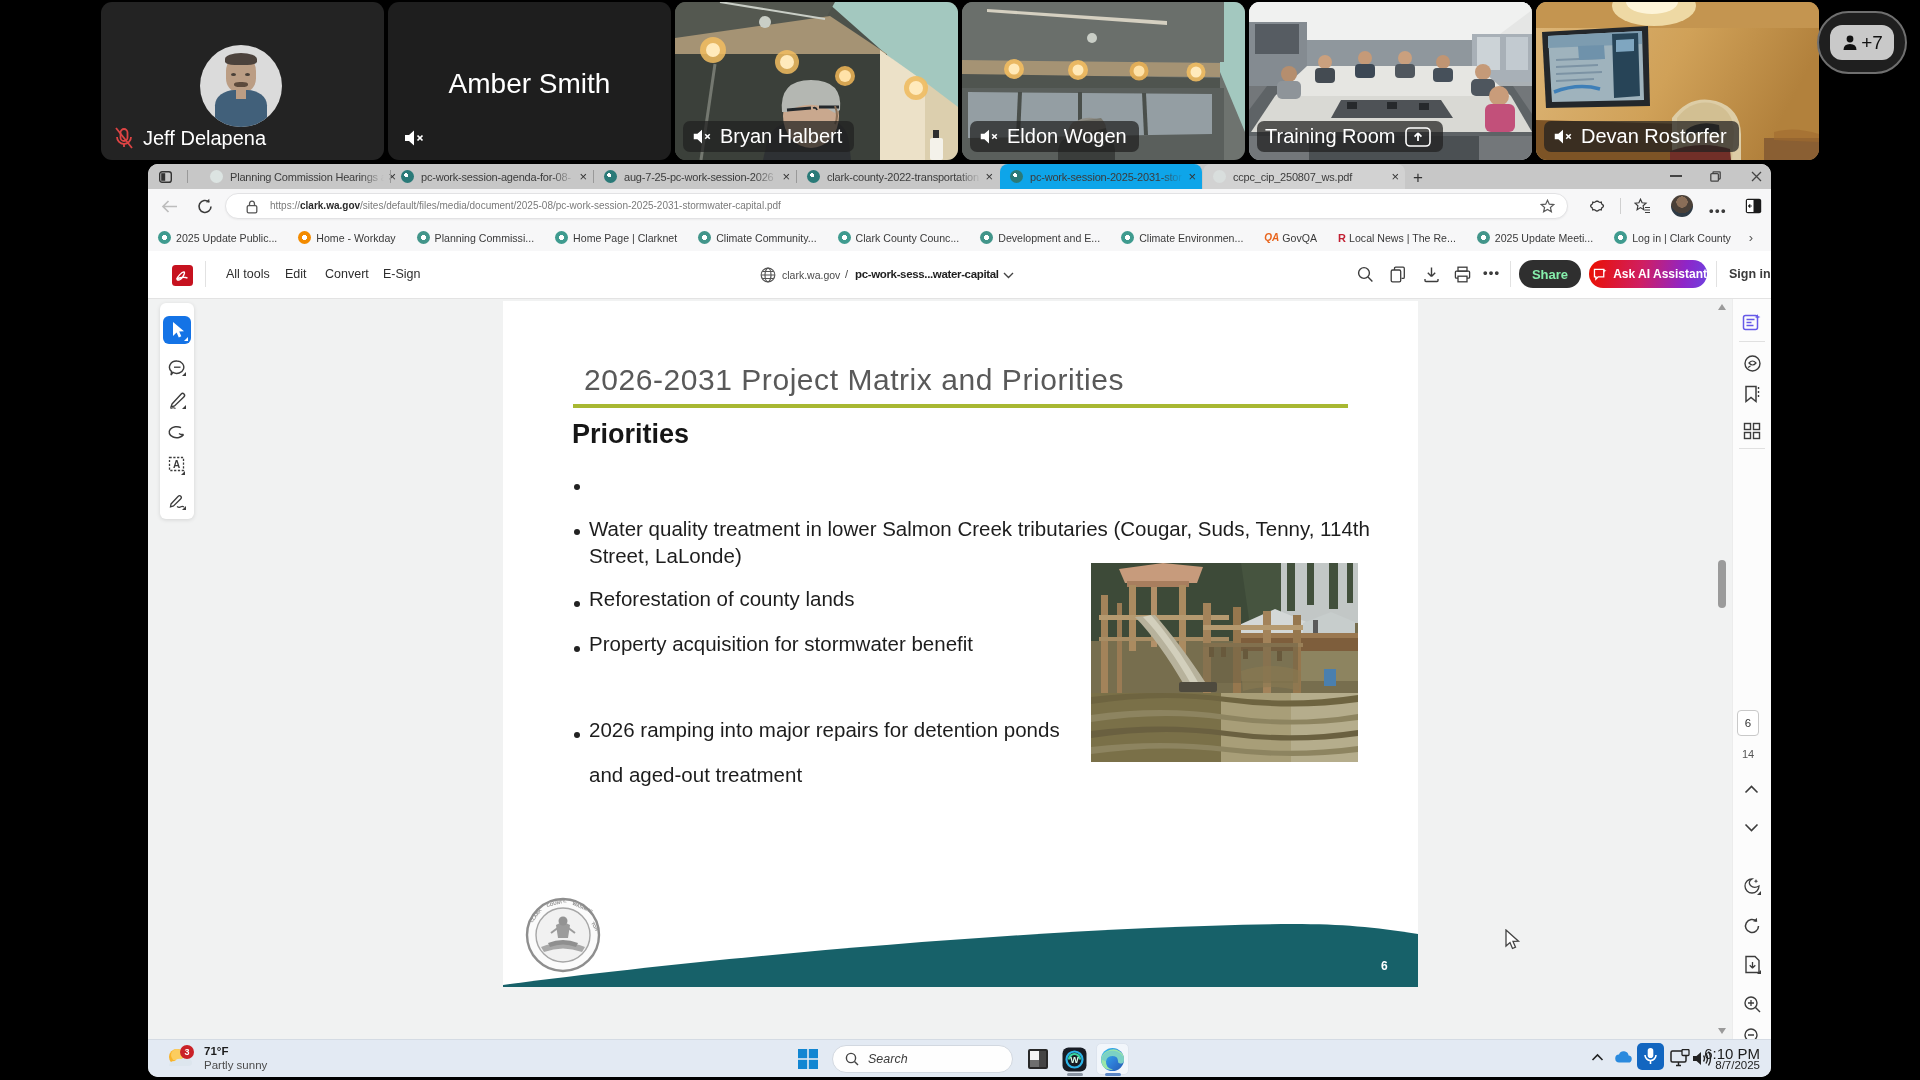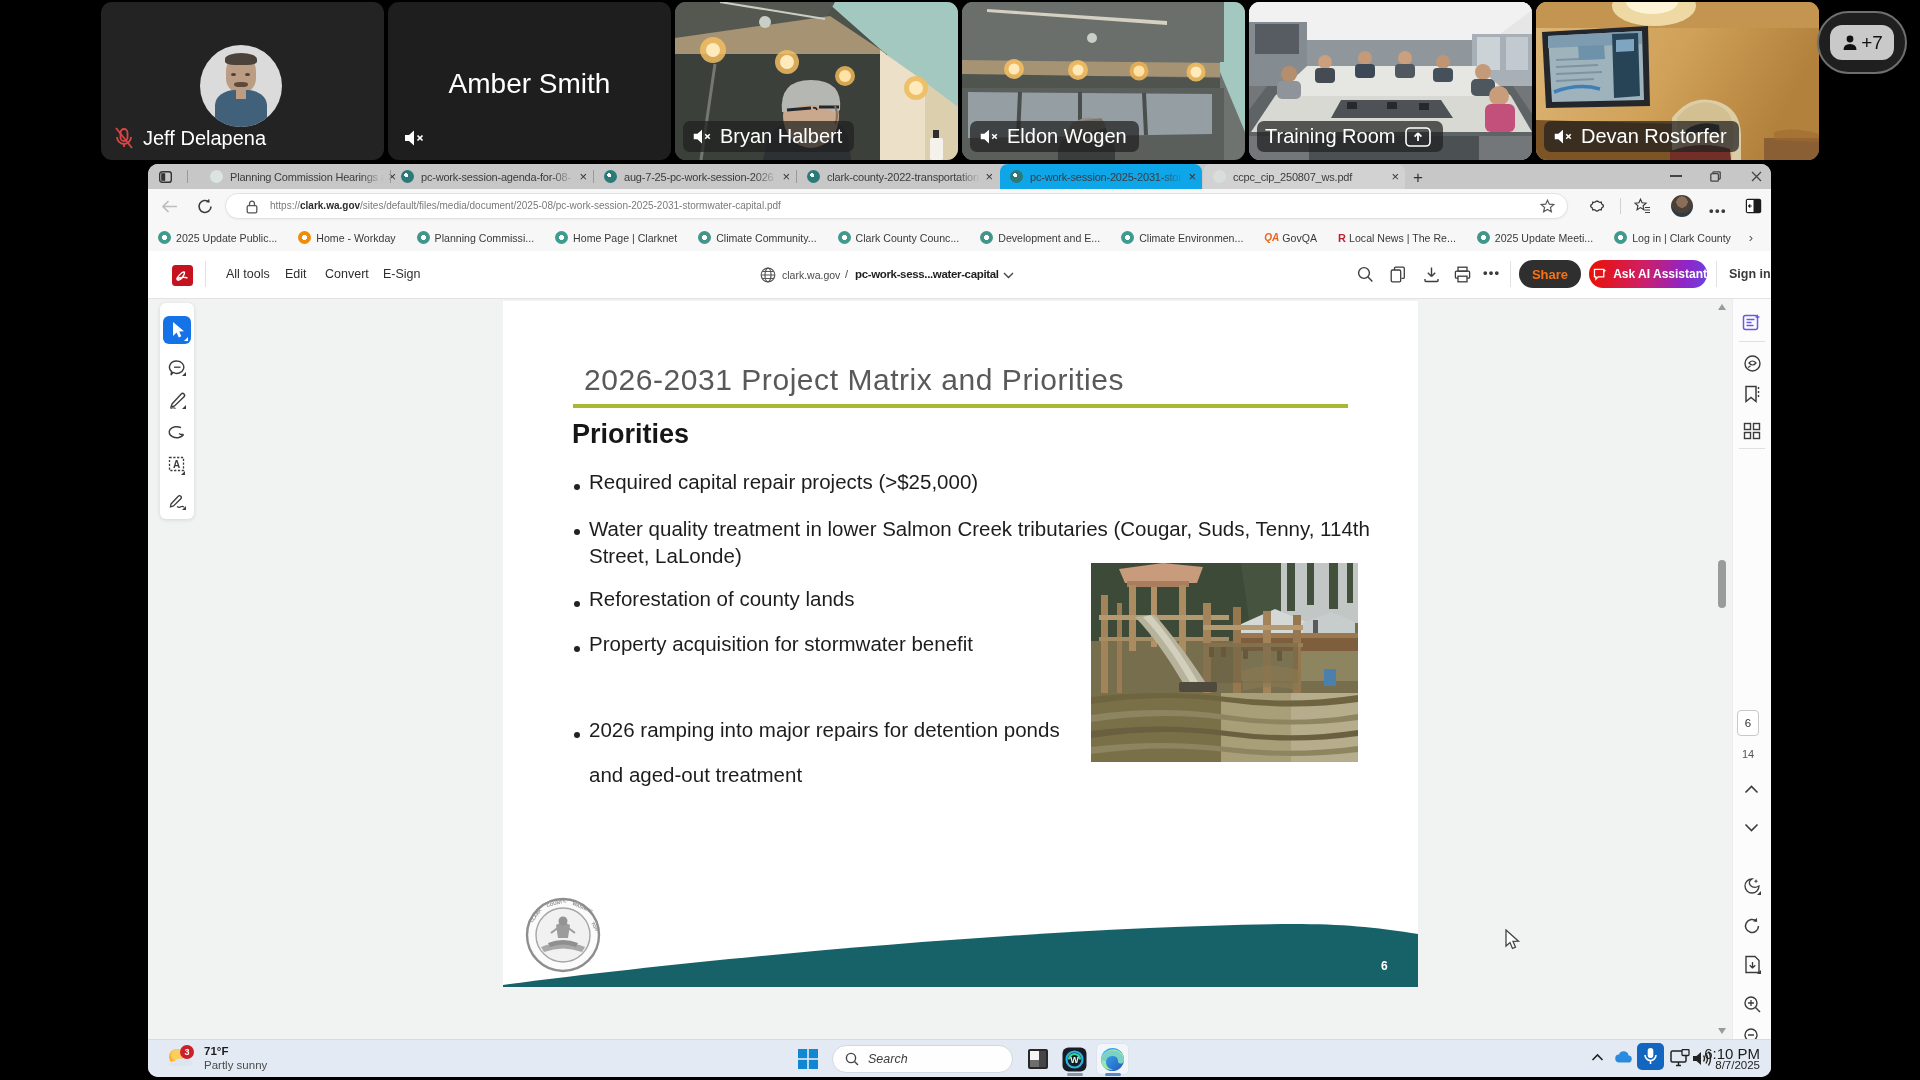--- a/index.html
+++ b/index.html
@@ -377,37 +377,36 @@
     <svg class="abs" style="left:1275px;top:15px;" width="17" height="17" viewBox="0 0 17 17">
       <path d="M8.5 1.5 v9 M8.5 10.5 L4.8 6.8 M8.5 10.5 L12.2 6.8 M2 13 v1.6 q0 0.9 0.9 0.9 h11.2 q0.9 0 0.9-0.9 V13" fill="none" stroke="#3c3c3c" stroke-width="1.4"></path>
     </svg>
     <svg class="abs" style="left:1306px;top:15px;" width="17" height="17" viewBox="0 0 17 17">
       <rect x="4" y="1.2" width="9" height="4" fill="none" stroke="#3c3c3c" stroke-width="1.3"></rect>
       <rect x="1.4" y="5.2" width="14.2" height="7" rx="1" fill="none" stroke="#3c3c3c" stroke-width="1.3"></rect>
       <rect x="4" y="10.2" width="9" height="5.6" fill="#fff" stroke="#3c3c3c" stroke-width="1.3"></rect>
     </svg>
     <div class="abs" style="left:1335px;top:14px;font-size:13px;color:#3c3c3c;letter-spacing:1.2px;font-weight:700;">•••</div>
     <div class="abs" style="left:1362px;top:10px;width:1px;height:26px;background:#e2e2e2;"></div>
-    <div class="abs" style="left:1371px;top:9px;width:62px;height:28px;border-radius:14px;background:#2f2f2f;color:#f97316;display:flex;align-items:center;justify-content:center;font-size:13px;font-weight:700;">Share</div>
+    <div class="abs" style="left:1371px;top:9px;width:62px;height:28px;border-radius:14px;background:#2f2f2f;color:#86efac;display:flex;align-items:center;justify-content:center;font-size:13px;font-weight:700;">Share</div>
     <div class="abs" style="left:1441px;top:9px;width:118px;height:28px;border-radius:14px;background:linear-gradient(100deg,#eb1000 0%,#cf1f63 45%,#8e25c8 80%,#6e41e0 100%);color:#fff;display:flex;align-items:center;justify-content:flex-end;font-size:12px;font-weight:700;white-space:nowrap;">
       <svg width="15" height="13" viewBox="0 0 16 14" style="margin-right:5px;">
         <path d="M1.5 1.5 h10 v8 h-6 l-2.5 2.5 v-2.5 h-1.5 z" fill="none" stroke="#fff" stroke-width="1.4"></path>
         <path d="M12.5 1 l0.5 1.5 L14.5 3 l-1.5 0.5 L12.5 5 l-0.5-1.5 L10.5 3 l1.5-0.5 z" fill="#fff"></path>
       </svg>Ask AI Assistant</div>
     <div class="abs" style="left:1568px;top:10px;width:1px;height:26px;background:#e2e2e2;"></div>
     <span class="abs" style="left:1581px;top:16px;font-weight:700;color:#3a3a3a;white-space:nowrap;font-size:12.5px;">Sign in</span>
   </div>
   <div class="abs" id="content" style="left:0;top:135px;width:1623px;height:740px;background:#f1f2f2;">
 
     <div class="abs" id="page6" style="left:355px;top:2px;width:915px;height:686px;background:#fff;">
       <div class="abs" style="left:81px;top:62px;font-size:30px;color:#595959;letter-spacing:0.55px;">2026-2031 Project Matrix and Priorities</div>
       <div class="abs" style="left:70px;top:103px;width:775px;height:3.5px;background:#a8b832;"></div>
       <div class="abs" style="left:69px;top:118px;font-size:27px;font-weight:700;color:#161616;">Priorities</div>
       <div class="bullet" style="left:71px;top:174px;"></div>
-      <div class="abs btxt" style="left:86px;top:169px;">Required capital repair projects (&gt;$25,000)</div>
       <div class="bullet" style="left:71px;top:219px;"></div>
       <div class="abs btxt" style="left:86px;top:214px;width:790px;line-height:27px;">Water quality treatment in lower Salmon Creek tributaries (Cougar, Suds, Tenny, 114th Street, LaLonde)</div>
       <div class="bullet" style="left:71px;top:291px;"></div>
       <div class="abs btxt" style="left:86px;top:286px;">Reforestation of county lands</div>
       <div class="bullet" style="left:71px;top:336px;"></div>
       <div class="abs btxt" style="left:86px;top:331px;">Property acquisition for stormwater benefit</div>
       <div class="bullet" style="left:71px;top:422px;"></div>
       <div class="abs btxt" style="left:86px;top:417px;">2026 ramping into major repairs for detention ponds</div>
       <div class="abs btxt" style="left:86px;top:462px;">and aged-out treatment</div>
 

